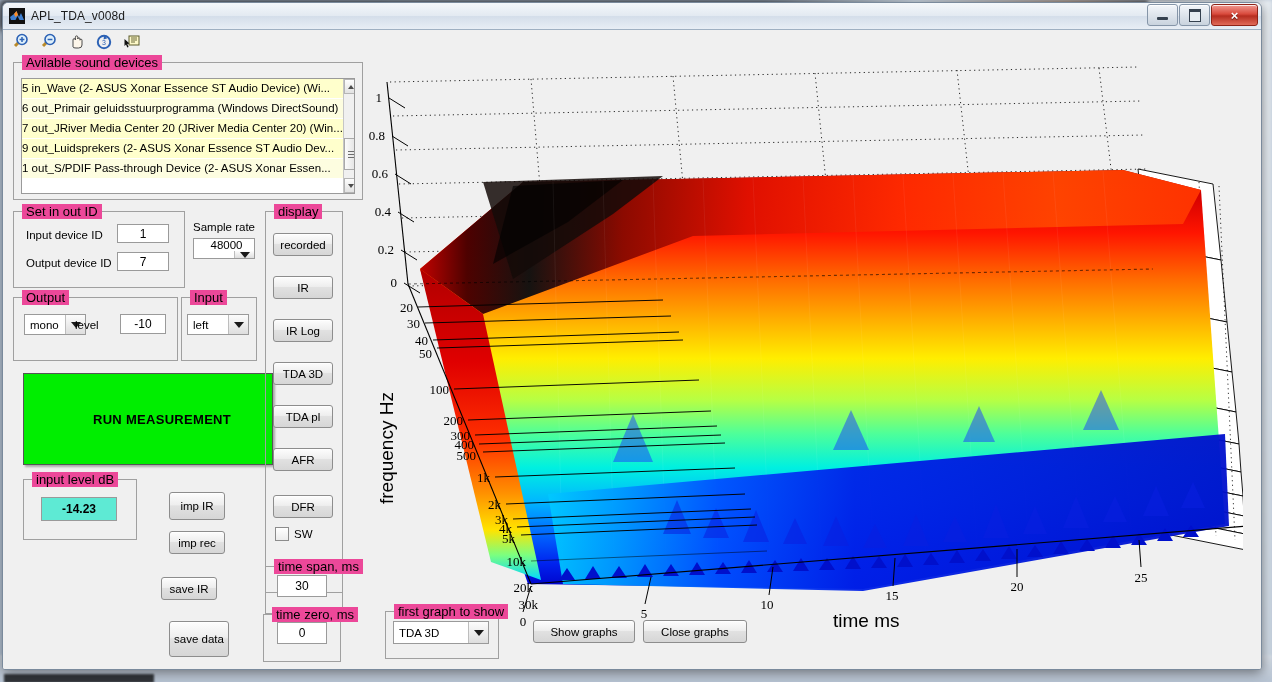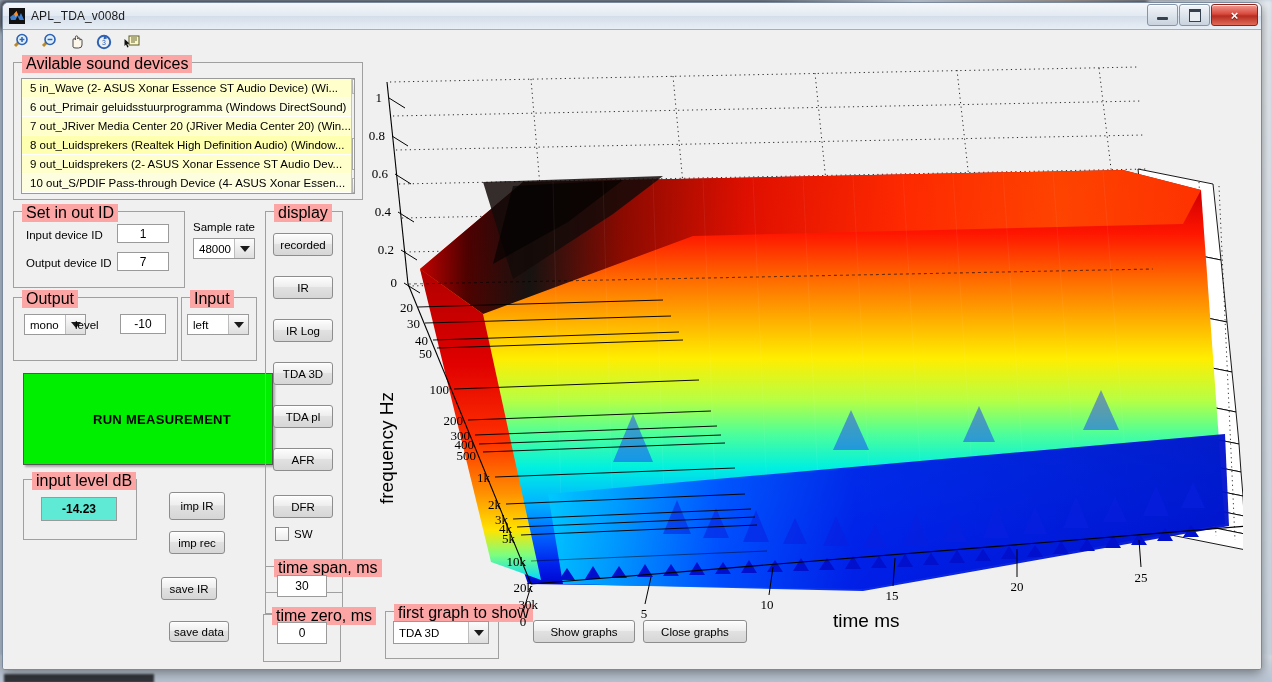--- a/index.html
+++ b/index.html
@@ -78,34 +78,34 @@
     display:flex;align-items:center;padding-left:7px;gap:9px;
   }
   .tb-btn{width:19px;height:19px;display:flex;align-items:center;justify-content:center;cursor:default;}
 
   
   #client{position:absolute;left:0;top:51px;right:0;bottom:0;background:#f0f0f0;}
 
   
   .panel{position:absolute;border:1px solid #a0a0a0;background:transparent;}
   .panel > .legend{
-    position:absolute;top:-8px;left:8px;background:#fca5a5;padding:0 4px;
-    font-size:16px;color:#000;white-space:nowrap;
+    position:absolute;top:-8px;left:8px;background:#ec4899;padding:0 4px;
+    font-size:13px;color:#000;white-space:nowrap;
   }
   .lbl{font-size:11.5px;color:#000;position:absolute;white-space:nowrap;}
 
   
   #devlist{
     position:absolute;left:18px;top:24px;width:332px;height:114px;
     border:1px solid #9a9a9a;background:#fff;overflow:hidden;display:flex;
   }
   #devlist .rows{flex:1;display:flex;flex-direction:column;}
   .dev-row{
     height:19px;line-height:19px;font-size:11.5px;color:#000;
-    padding-left:8px;white-space:nowrap;overflow:hidden;
+    padding-left:0;white-space:nowrap;overflow:hidden;
     background:#ffffcc;border-bottom:1px solid #ffffff;
   }
   .dev-row.alt{background:#fdfde0;}
   .dev-row.sel{background:#ffffb0;}
   .sbar{
     width:15px;background:#f0f0f0;border-left:1px solid #c6c6c6;
     display:flex;flex-direction:column;align-items:center;justify-content:space-between;
   }
   .sbtn{width:15px;height:15px;background:linear-gradient(180deg,#fdfdfd,#e2e2e2);
         border:1px solid #b5b5b5;box-sizing:border-box;display:flex;align-items:center;justify-content:center;}
@@ -236,23 +236,22 @@
   <div id="client">
 
     <div class="panel" style="left:10px;top:8px;width:348px;height:136px;">
       <span class="legend">Avilable sound devices</span>
     </div>
     <div id="devlist">
       <div class="rows">
         <div class="dev-row">5 in_Wave (2- ASUS Xonar Essence ST Audio Device) (Wi...</div>
         <div class="dev-row alt">6 out_Primair geluidsstuurprogramma (Windows DirectSound)</div>
         <div class="dev-row">7 out_JRiver Media Center 20 (JRiver Media Center 20) (Win...</div>
-        <div class="dev-row sel">8 out_Luidsprekers (Realtek High Definition Audio) (Window...</div>
         <div class="dev-row">9 out_Luidsprekers (2- ASUS Xonar Essence ST Audio Dev...</div>
-        <div class="dev-row alt">10 out_S/PDIF Pass-through Device (4- ASUS Xonar Essen...</div>
+        <div class="dev-row alt">1 out_S/PDIF Pass-through Device (2- ASUS Xonar Essen...</div>
       </div>
       <div class="sbar">
         <div class="sbtn">
             <i class="arrow-up"></i>
           </div>
         <div class="thumb">
             <i></i>
           </div>
         <div class="sbtn">
             <i class="arrow-dn"></i>
@@ -262,21 +261,21 @@
 
     <div class="panel" style="left:10px;top:157px;width:170px;height:75px;">
       <span class="legend">Set in out ID</span>
     </div>
     <span class="lbl" style="left:23px;top:175px;">Input device ID</span>
     <div class="tfield" style="left:114px;top:170px;width:52px;height:19px;">1</div>
     <span class="lbl" style="left:23px;top:203px;">Output device ID</span>
     <div class="tfield" style="left:114px;top:198px;width:52px;height:19px;">7</div>
 
     <span class="lbl" style="left:190px;top:167px;">Sample rate</span>
-    <div class="ddown" style="left:190px;top:184px;width:62px;height:21px;">
+    <div class="ddown" style="left:190px;top:184px;width:62px;height:21px;flex-direction:column;">
       <span>48000</span>
       <span class="arrowbox">
           <i></i>
         </span>
     </div>
 
     <div class="panel" style="left:10px;top:243px;width:163px;height:62px;">
       <span class="legend">Output</span>
     </div>
     <div class="ddown" style="left:21px;top:260px;width:62px;height:21px;">
@@ -301,21 +300,21 @@
     <div class="runbtn" style="left:20px;top:319px;width:220px;height:90px;padding-left:28px;">RUN MEASUREMENT</div>
 
     <div class="panel" style="left:20px;top:425px;width:112px;height:59px;">
       <span class="legend">input level dB</span>
     </div>
     <div class="tfield yfield" style="left:38px;top:443px;width:76px;height:24px;">-14.23</div>
 
     <div class="btn" style="left:166px;top:438px;width:56px;height:28px;">imp IR</div>
     <div class="btn" style="left:166px;top:477px;width:56px;height:23px;">imp rec</div>
     <div class="btn" style="left:158px;top:523px;width:56px;height:23px;">save IR</div>
-    <div class="btn" style="left:166px;top:567px;width:60px;height:21px;">save data</div>
+    <div class="btn" style="left:166px;top:567px;width:60px;height:36px;">save data</div>
 
     <div class="panel" style="left:262px;top:157px;width:76px;height:380px;">
       <span class="legend">display</span>
     </div>
     <div class="btn" style="left:270px;top:179px;width:60px;height:23px;">recorded</div>
     <div class="btn" style="left:270px;top:222px;width:60px;height:23px;">IR</div>
     <div class="btn" style="left:270px;top:265px;width:60px;height:23px;">IR Log</div>
     <div class="btn" style="left:270px;top:308px;width:60px;height:23px;">TDA 3D</div>
     <div class="btn" style="left:270px;top:351px;width:60px;height:23px;">TDA pl</div>
     <div class="btn" style="left:270px;top:394px;width:60px;height:23px;">AFR</div>

